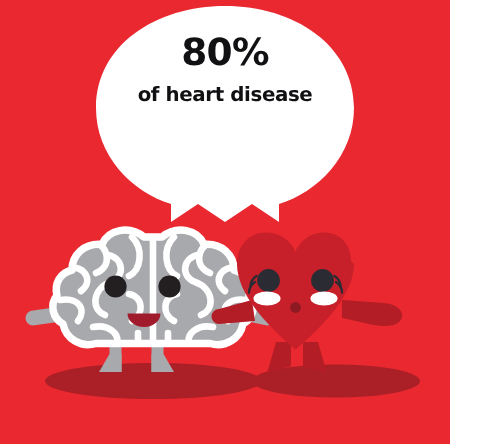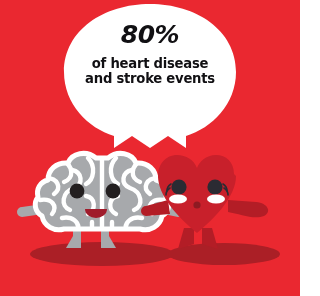--- a/index.html
+++ b/index.html
@@ -34,21 +34,20 @@
     color: #111013;
     pointer-events: none;
   }
   .headline {
     font-size: 25px;
     font-weight: 700;
     letter-spacing: -0.5px;
     line-height: 1;
     margin: 0 0 9px 0;
     font-family: "DejaVu Sans", sans-serif;
-    font-style: italic;
   }
   .subline {
     font-size: 13.2px;
     font-weight: 700;
     line-height: 15.4px;
     letter-spacing: -0.25px;
     margin: 0;
     font-family: "DejaVu Sans", sans-serif;
   }
   .subline span { display: block; }
@@ -216,17 +215,16 @@
         <ellipse cx="216" cy="199" rx="9" ry="4.6" fill="#ffffff"></ellipse>
         <circle cx="197" cy="205" r="3.6" fill="#8d1a22"></circle>
       </g>
     </g>
   </svg>
 
   <div class="bubble-text">
     <p class="headline">80%</p>
     <p class="subline">
       <span>of heart disease</span>
-      <span>and stroke events</span>
     </p>
   </div>
 
 </div>
 
 </body></html>

